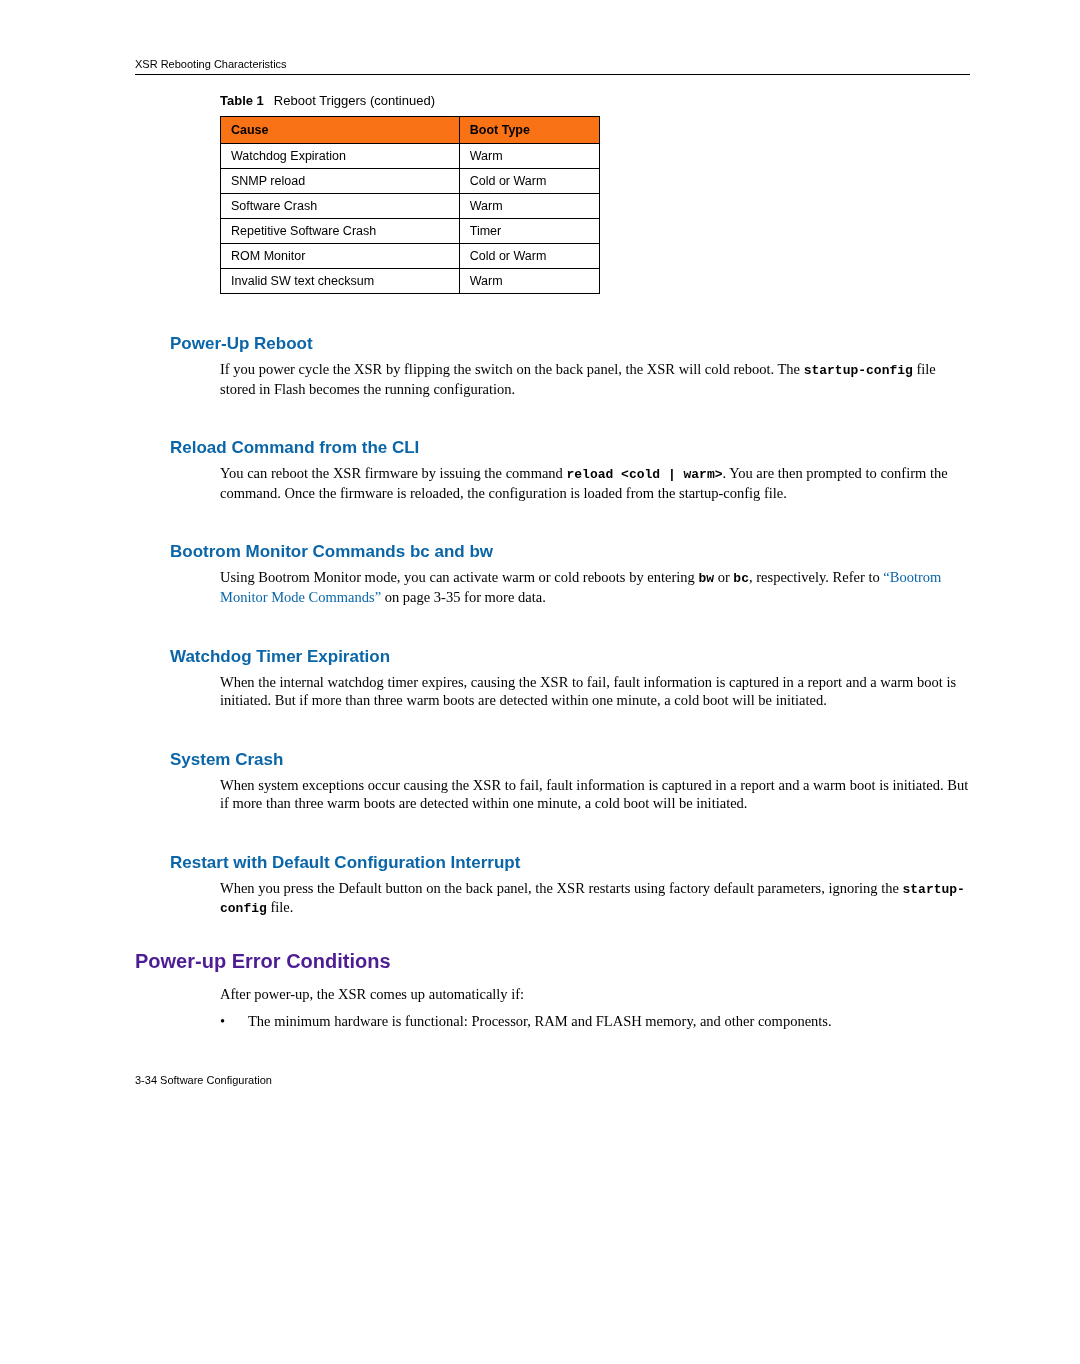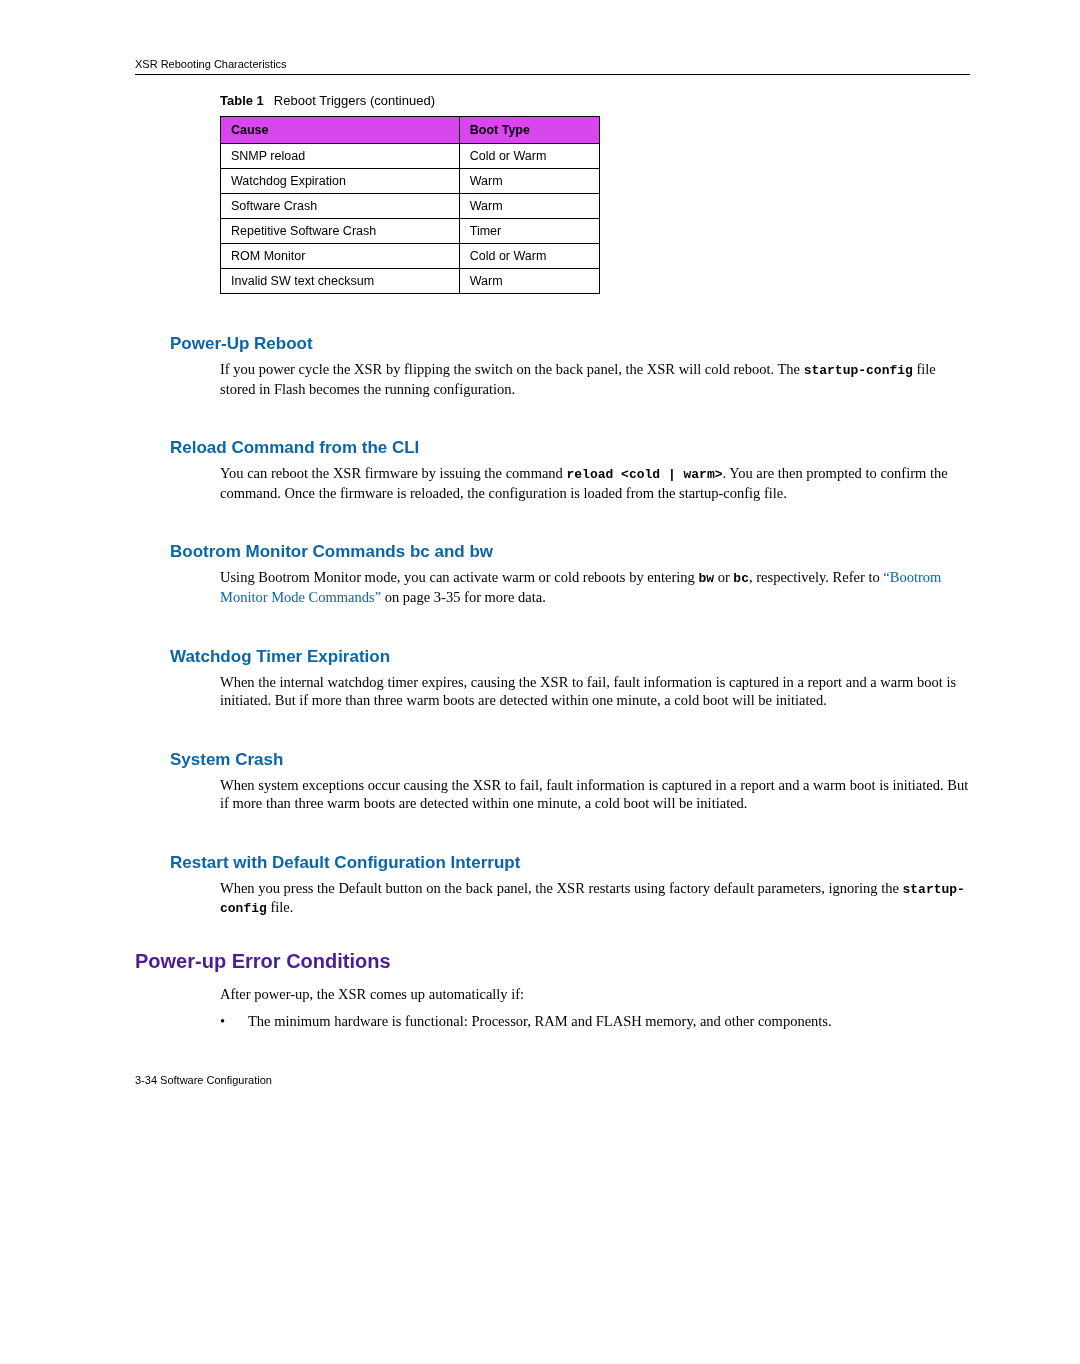--- a/index.html
+++ b/index.html
@@ -43,21 +43,21 @@
     border-collapse: collapse;
     width: 380px;
     font-family: Helvetica, Arial, sans-serif;
     font-size: 12.5px;
   }
   table.reboot th {
     text-align: left;
     border: 1.5px solid #000;
     padding: 6px 10px;
     font-weight: bold;
-    background: #d946ef;
+    background: #f97316;
   }
   table.reboot td {
     border: 1px solid #000;
     padding: 5px 10px;
     font-weight: normal;
   }
   .h2 {
     font-family: Helvetica, Arial, sans-serif;
     font-size: 17px;
     font-weight: bold;
@@ -120,26 +120,26 @@
 
     <table class="reboot">
       <thead>
         <tr>
           <th>Cause</th>
           <th>Boot Type</th>
         </tr>
       </thead>
       <tbody>
         <tr>
+            <td>Watchdog Expiration</td>
+            <td>Warm</td>
+          </tr>
+        <tr>
             <td>SNMP reload</td>
             <td>Cold or Warm</td>
-          </tr>
-        <tr>
-            <td>Watchdog Expiration</td>
-            <td>Warm</td>
           </tr>
         <tr>
             <td>Software Crash</td>
             <td>Warm</td>
           </tr>
         <tr>
             <td>Repetitive Software Crash</td>
             <td>Timer</td>
           </tr>
         <tr>

